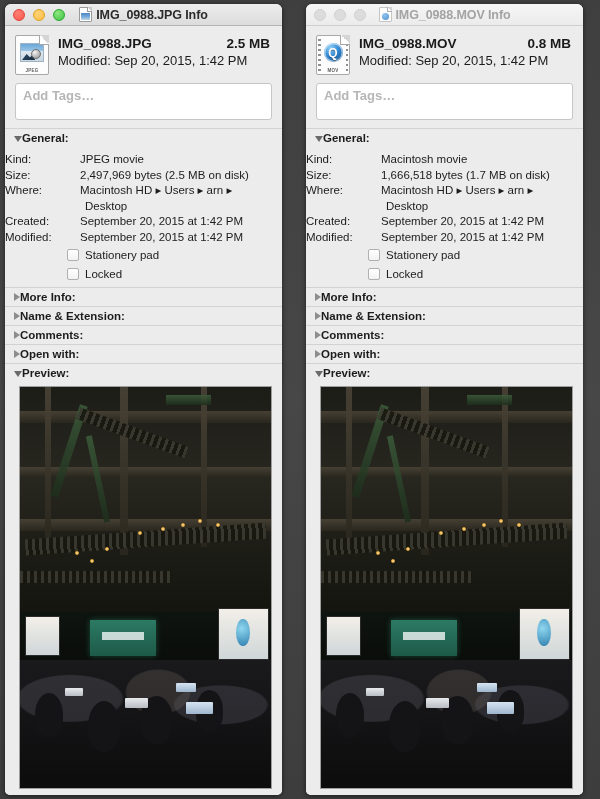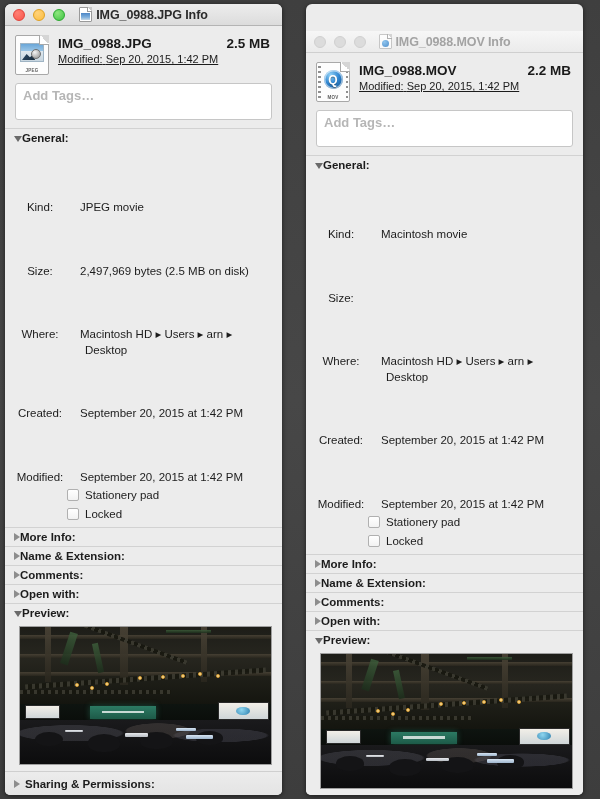--- a/index.html
+++ b/index.html
@@ -38,21 +38,20 @@
     flex: 0 0 22px;
     position: relative;
     display: flex;
     align-items: center;
     background: linear-gradient(180deg,#ededed 0%,#dcdcdc 100%);
     border-bottom: 1px solid #b4b4b4;
   }
   .window.right .titlebar {
     background: linear-gradient(180deg,#f6f6f6 0%,#ebebeb 100%);
     border-bottom: 1px solid #cfcfcf;
-    margin-top: 27px;
   }
   .lights { display: flex; gap: 8px; margin-left: 8px; }
   .light {
     width: 12px; height: 12px; border-radius: 50%;
     display: block;
   }
   .light.close  { background: radial-gradient(circle at 35% 30%, #ff8074, #f9564c); border: .5px solid #e0443b; }
   .light.min    { background: radial-gradient(circle at 35% 30%, #ffd27a, #fbbd3e); border: .5px solid #dfa023; }
   .light.max    { background: radial-gradient(circle at 35% 30%, #8ee67e, #3fc343); border: .5px solid #2aa92f; }
   .window.right .light { background: #dcdcdc; border: .5px solid #d0d0d0; }
@@ -213,23 +212,22 @@
   .fh-name {
     font-size: 13.5px; font-weight: bold; color: #1a1a1a;
     white-space: nowrap;
   }
   .fh-size {
     font-size: 13.5px; font-weight: bold; color: #1a1a1a;
     white-space: nowrap;
   }
   .fh-mod {
     margin-top: 2px;
-    font-size: 11px; color: #1c1c1c;
+    font-size: 13px; color: #1c1c1c;
     white-space: nowrap;
-    text-decoration: underline;
   }
 
   
   .tags-wrap { padding: 0 10px 8px 10px; }
   .tags-field {
     height: 37px;
     background: #fff;
     border: 1px solid #c6c6c6;
     border-radius: 3px;
     display: flex;
@@ -276,24 +274,23 @@
   .general-body { padding: 5px 8px 4px 0; }
   .grow {
     display: flex;
     align-items: baseline;
     font-size: 11.5px;
     color: #1c1c1c;
     line-height: 15.5px;
   }
   .glabel {
     flex: 0 0 75px;
-    text-align: center;
+    text-align: left;
     padding-right: 5px;
     white-space: nowrap;
-    margin-top: 48px;
   }
   .gval { flex: 1 1 auto; }
   .gcont { margin-left: 80px; font-size: 11.5px; line-height: 15.5px; color: #1c1c1c; }
 
   .checkrow {
     display: flex; align-items: center; gap: 6px;
     margin-left: 62px;
     height: 19px;
     font-size: 11.5px;
     color: #1c1c1c;
@@ -544,24 +541,20 @@
             <span class="laptop" style="left:42%;top:30%;width:9%;height:8%;"></span>
             <span class="laptop glow" style="left:62%;top:18%;width:8%;height:7%;"></span>
             <span class="laptop glow" style="left:66%;top:33%;width:11%;height:9%;"></span>
             <span class="laptop" style="left:18%;top:22%;width:7%;height:6%;"></span>
           </div>
         </div>
       </div>
 
     </div>
 
-    <div class="footer">
-      <span class="tri closed"></span>
-      <span class="section-title">Sharing &amp; Permissions:</span>
-    </div>
   </div>
 
   <div class="window right">
 
     <div class="titlebar">
       <div class="lights">
         <span class="light close"></span>
         <span class="light min"></span>
         <span class="light max"></span>
       </div>
@@ -577,21 +570,21 @@
 
       <div class="file-header">
         <div class="big-icon mov">
           <span class="sprockets"></span>
           <span class="art"></span>
           <span class="badge">MOV</span>
         </div>
         <div class="fh-text">
           <div class="fh-row1">
             <span class="fh-name">IMG_0988.MOV</span>
-            <span class="fh-size">2.2 MB</span>
+            <span class="fh-size">0.8 MB</span>
           </div>
           <div class="fh-mod">
             <span>Modified:</span>
             <span>Sep 20, 2015, 1:42 PM</span>
           </div>
         </div>
       </div>
 
       <div class="tags-wrap">
         <div class="tags-field">
@@ -604,20 +597,21 @@
         <span class="section-title">General:</span>
       </div>
 
       <div class="general-body">
         <div class="grow">
           <span class="glabel">Kind:</span>
           <span class="gval">Macintosh movie</span>
         </div>
         <div class="grow">
           <span class="glabel">Size:</span>
+          <span class="gval">1,666,518 bytes (1.7 MB on disk)</span>
         </div>
         <div class="grow">
           <span class="glabel">Where:</span>
           <span class="gval">Macintosh HD ▸ Users ▸ arn ▸</span>
         </div>
         <div class="gcont">Desktop</div>
         <div class="grow">
           <span class="glabel">Created:</span>
           <span class="gval">September 20, 2015 at 1:42 PM</span>
         </div>

